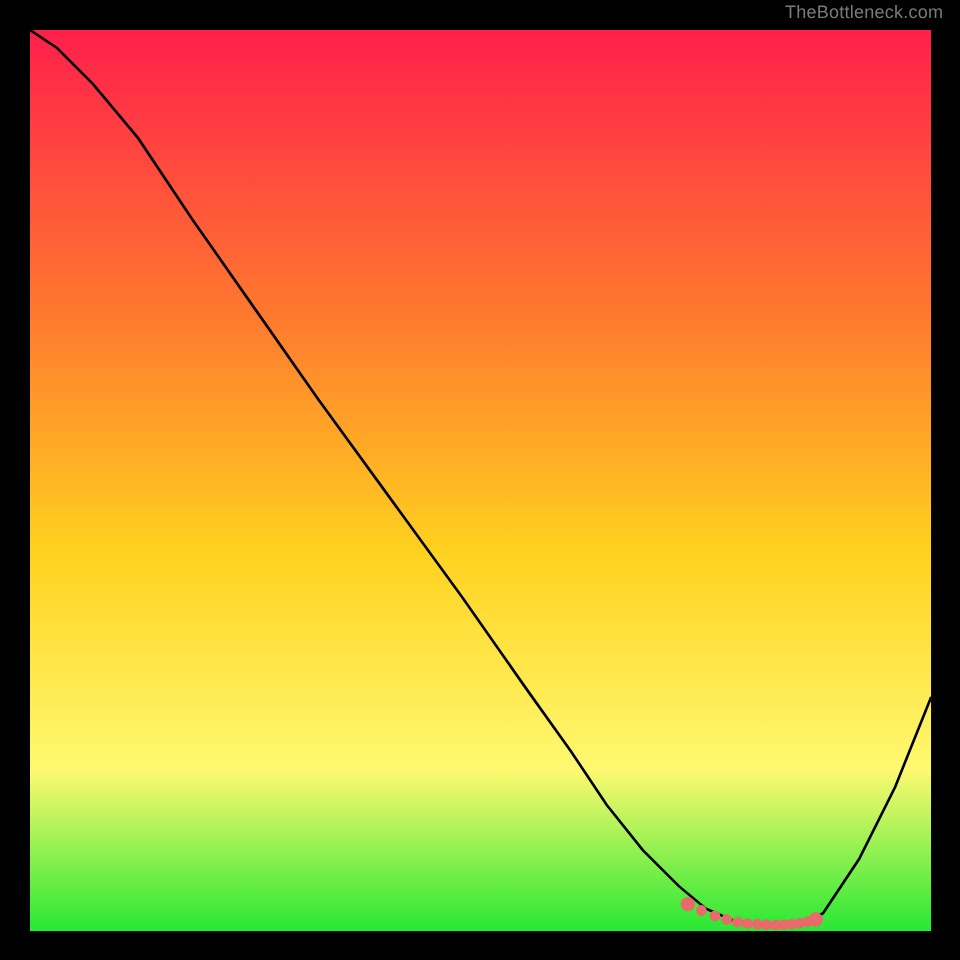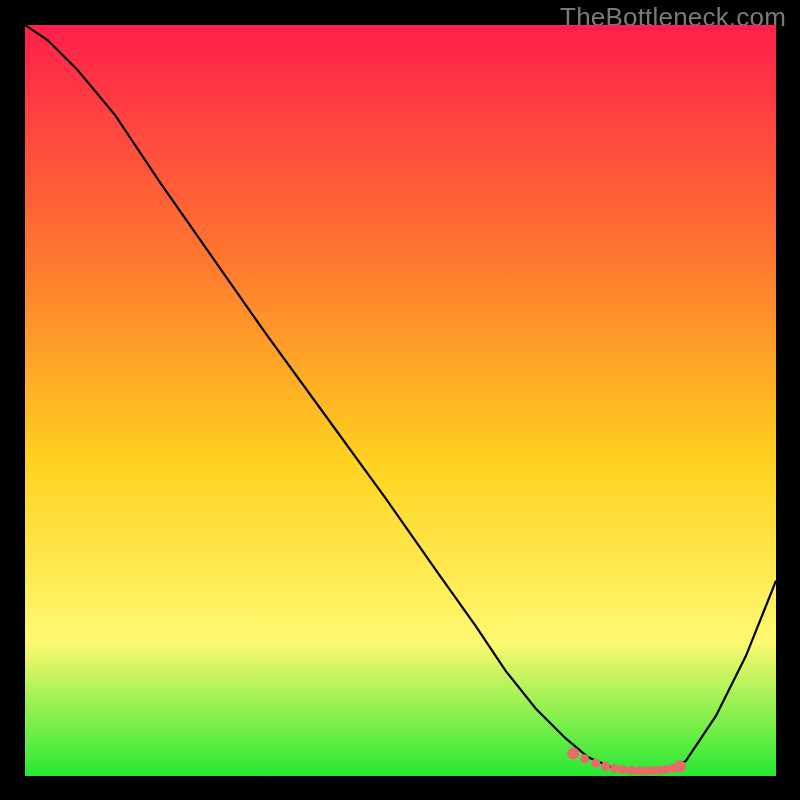--- a/index.html
+++ b/index.html
@@ -15,21 +15,21 @@
     width: 800px;
     height: 800px;
     background: #000;
   }
   .watermark {
     position: absolute;
     top: 2px;
     right: 14px;
     color: #7a7a7a;
     font-family: Arial, Helvetica, sans-serif;
-    font-size: 26px;
+    font-size: 15px;
     font-weight: 400;
     letter-spacing: 0.2px;
   }
   .plot-wrap {
     position: absolute;
     left: 25px;
     top: 25px;
     width: 751px;
     height: 751px;
     background: #000;

